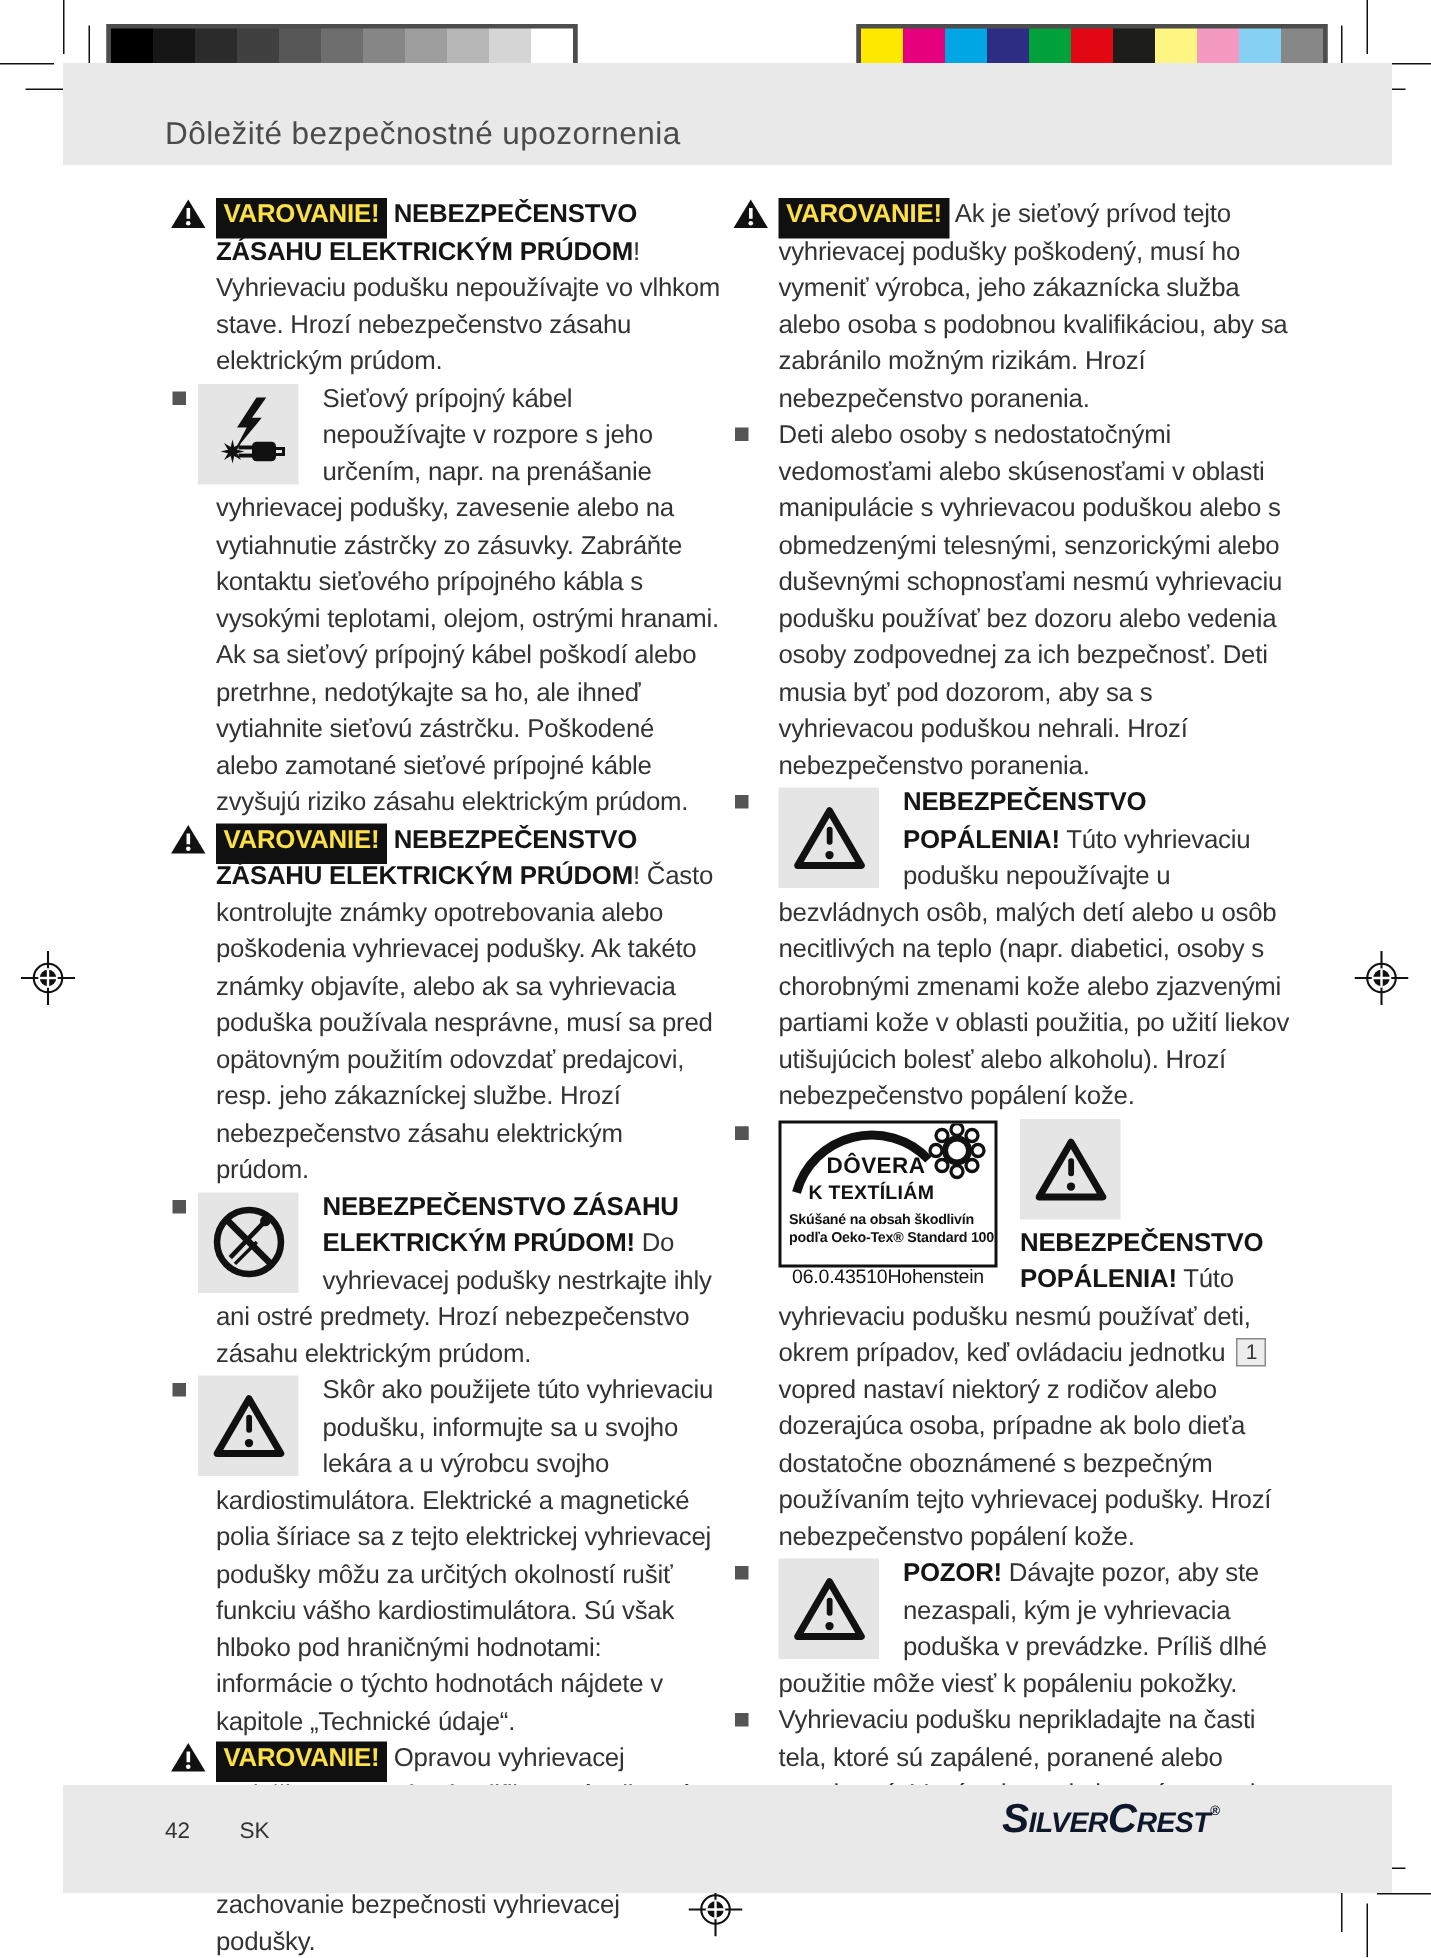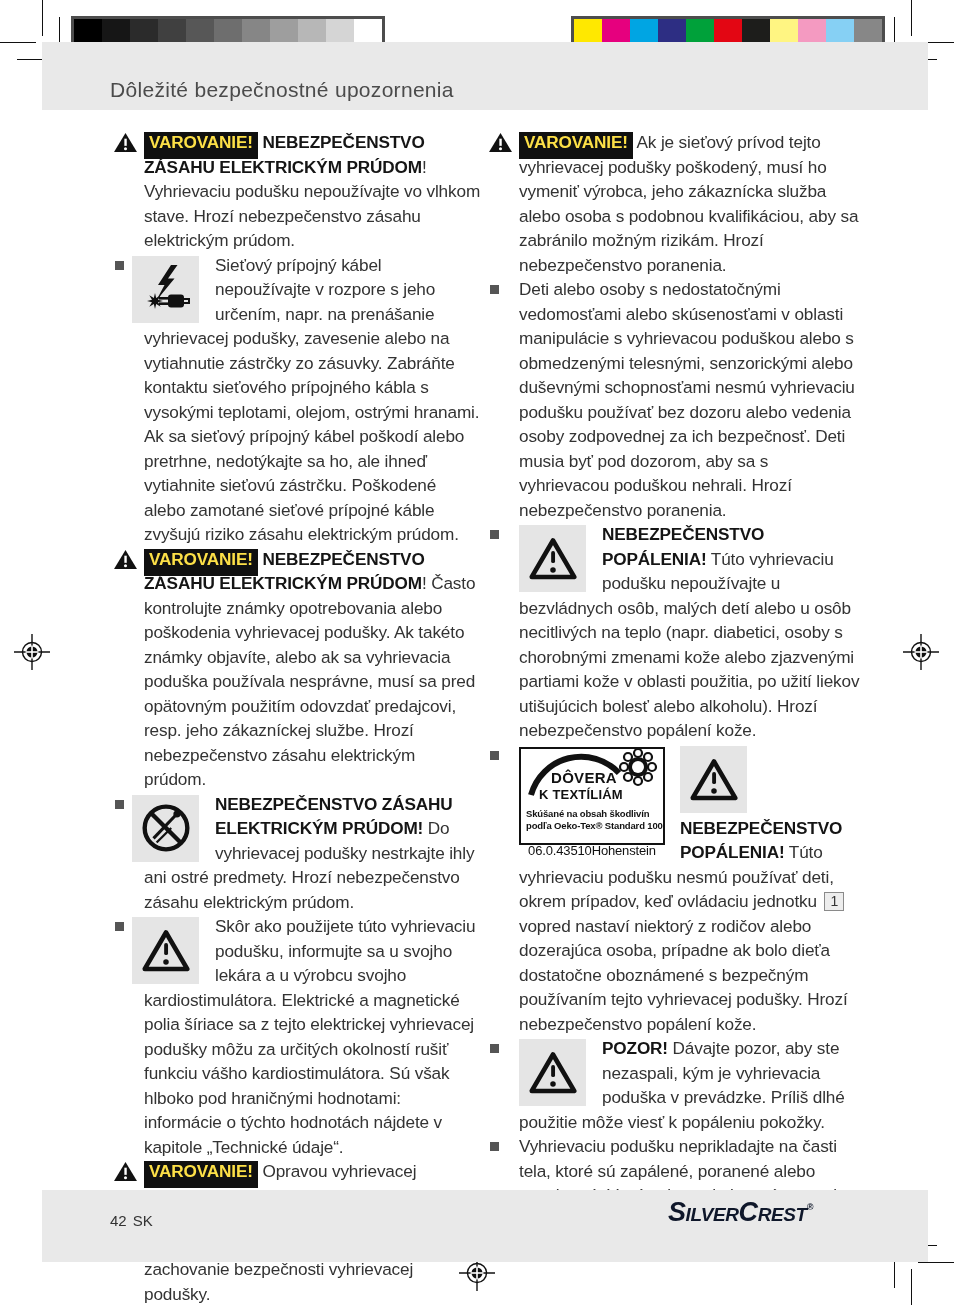--- a/index.html
+++ b/index.html
@@ -16,21 +16,21 @@
   .cropline{position:absolute;background:#111;}
   .regmark{position:absolute;width:36px;height:36px;}
   
   .bar{position:absolute;left:42px;width:886px;background:#e9e9e9;}
   #header-bar{top:42px;height:68px;}
   #footer-bar{top:1190px;height:72px;}
   .page-title{
     position:absolute;left:68px;bottom:8px;font-size:21px;color:#4b4b4b;letter-spacing:.3px;
   }
   .footer-left{position:absolute;left:68px;top:22px;font-size:15px;color:#333;}
-  .footer-left .pg{margin-right:6px;}
+  .footer-left .pg{margin-right:33px;}
   .logo{position:absolute;left:668px;top:1197px;font-style:italic;font-weight:bold;color:#0f172a;
         font-size:19px;letter-spacing:-0.4px;}
   .logo .big{font-size:27px;}
   .logo .reg{font-size:9px;vertical-align:11px;}
   
   .col{position:absolute;top:130px;font-size:17.2px;line-height:24.5px;letter-spacing:-0.15px;color:#333;}
   #col-left{left:113px;width:368px;}
   #col-right{left:488px;width:374px;}
   .item{position:relative;padding-left:31px;margin:0;}
   .item b{color:#151515;}

